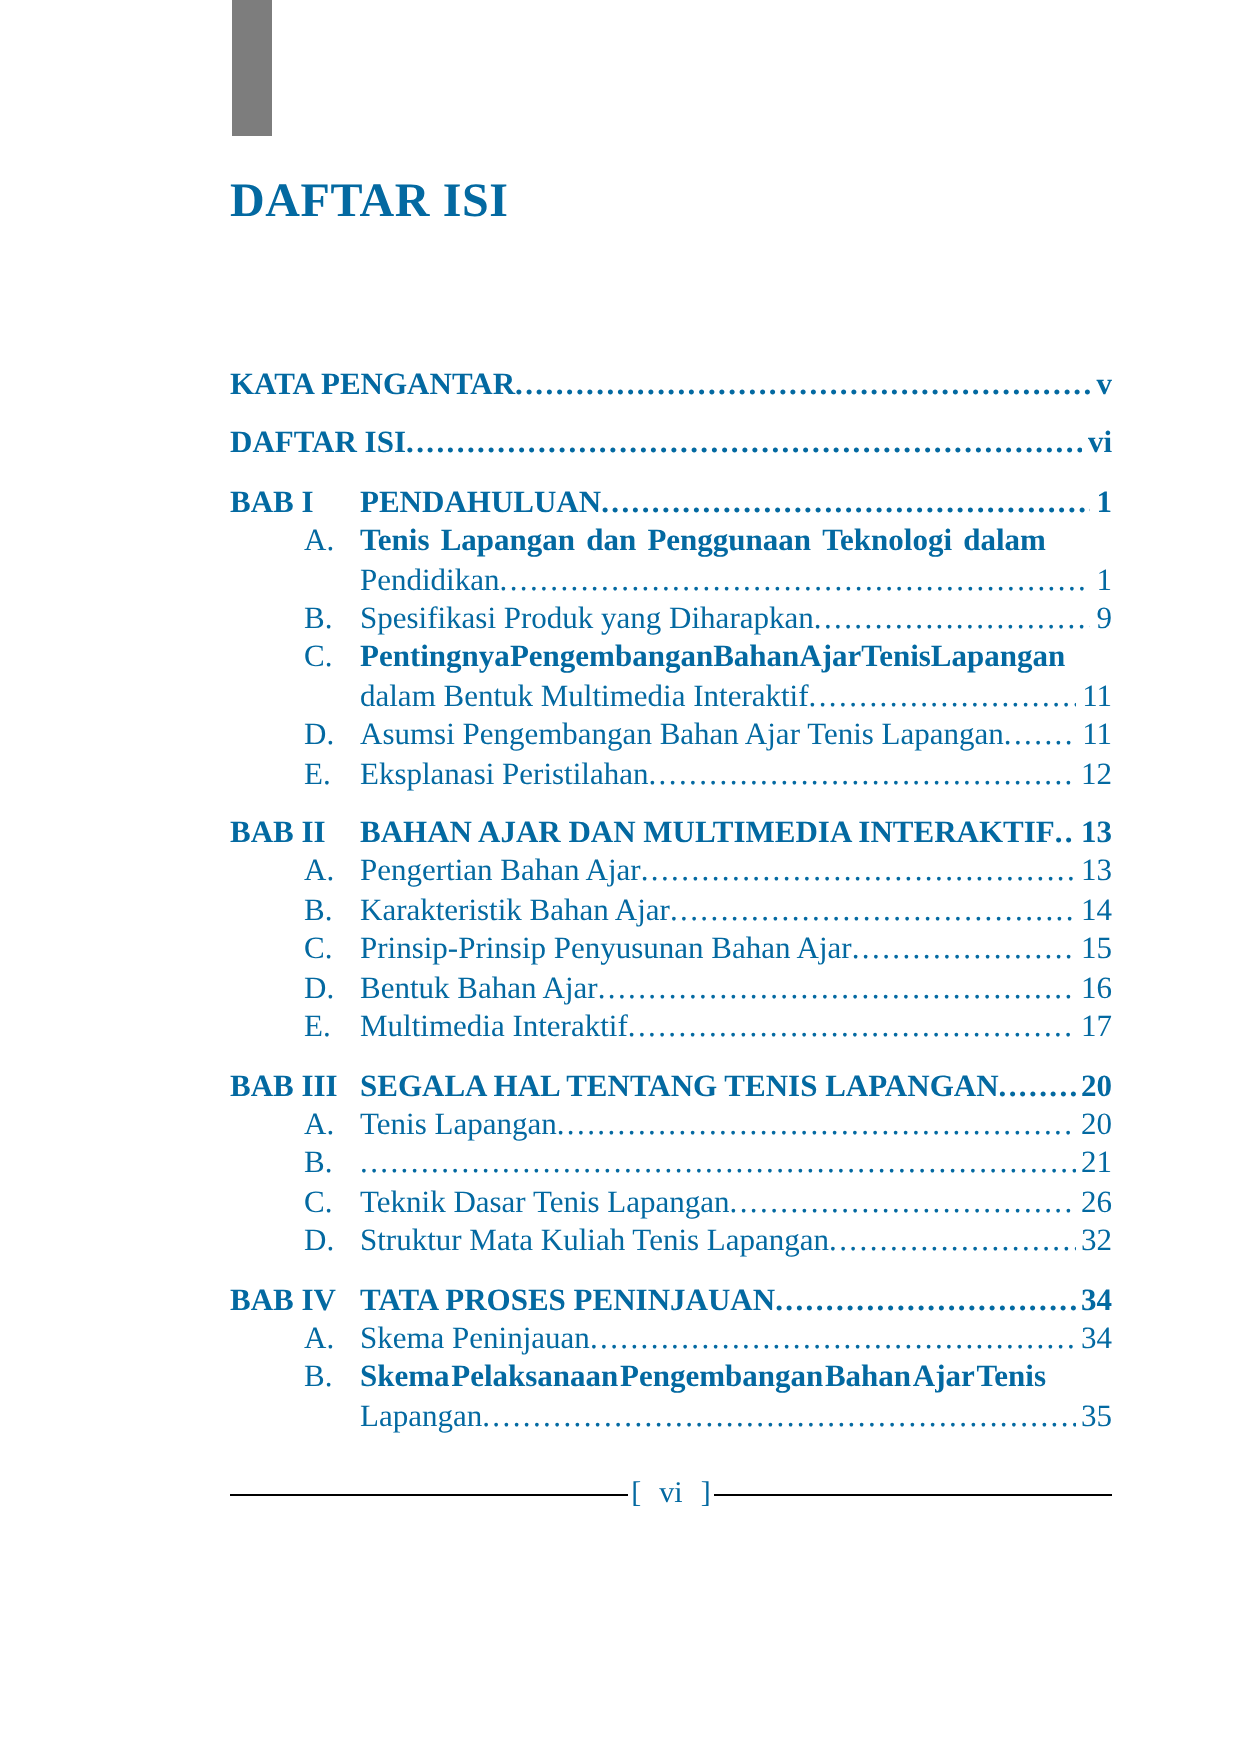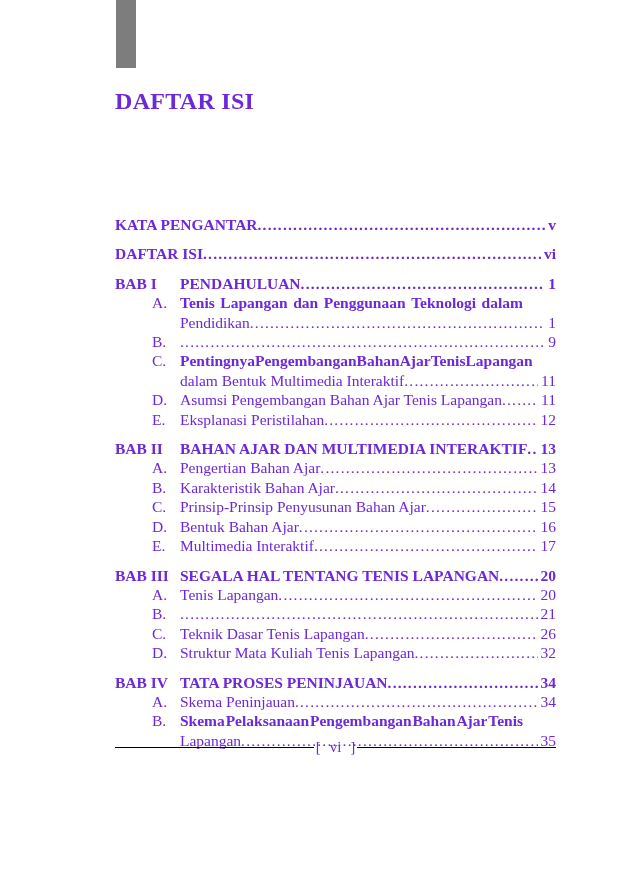--- a/index.html
+++ b/index.html
@@ -2,21 +2,21 @@
 <html><head>
 <meta charset="utf-8">
 <style>
   html,body { margin:0; padding:0; background:#ffffff; }
   .page {
     position: relative;
     width: 629px;
     height: 880px;
     background: #ffffff;
     font-family: "Liberation Serif", serif;
-    color: #6d28d9;
+    color: #0369a1;
     overflow: hidden;
   }
   .topbar {
     position: absolute;
     left: 116px;
     top: 0;
     width: 20px;
     height: 68px;
     background: #7d7d7d;
   }
@@ -26,21 +26,21 @@
     top: 0;
     width: 441px;
   }
   .title {
     font-size: 24px;
     font-weight: bold;
     line-height: 28px;
     margin: 87px 0 0 0;
     letter-spacing: 0.3px;
   }
-  .toc { margin-top: 100px; }
+  .toc { margin-top: 68px; }
   .row {
     display: flex;
     align-items: baseline;
     line-height: 19.4px;
     font-size: 15.5px;
   }
   .front-row, .chapter-row {
     margin-top: 10px;
     font-weight: bold;
   }
@@ -123,20 +123,21 @@
         </div>
         <div class="row item-row">
           <span class="gap65"></span>
           <span class="text">Pendidikan</span>
           <span class="leader"></span>
           <span class="pagenum">1</span>
         </div>
         <div class="row item-row">
           <span class="gap37"></span>
           <span class="letter">B.</span>
+          <span class="text">Spesifikasi Produk yang Diharapkan</span>
           <span class="leader"></span>
           <span class="pagenum">9</span>
         </div>
         <div class="row item-row">
           <span class="gap37"></span>
           <span class="letter">C.</span>
           <span class="jline">
             <span class="word">Pentingnya</span>
             <span class="word">Pengembangan</span>
             <span class="word">Bahan</span>

